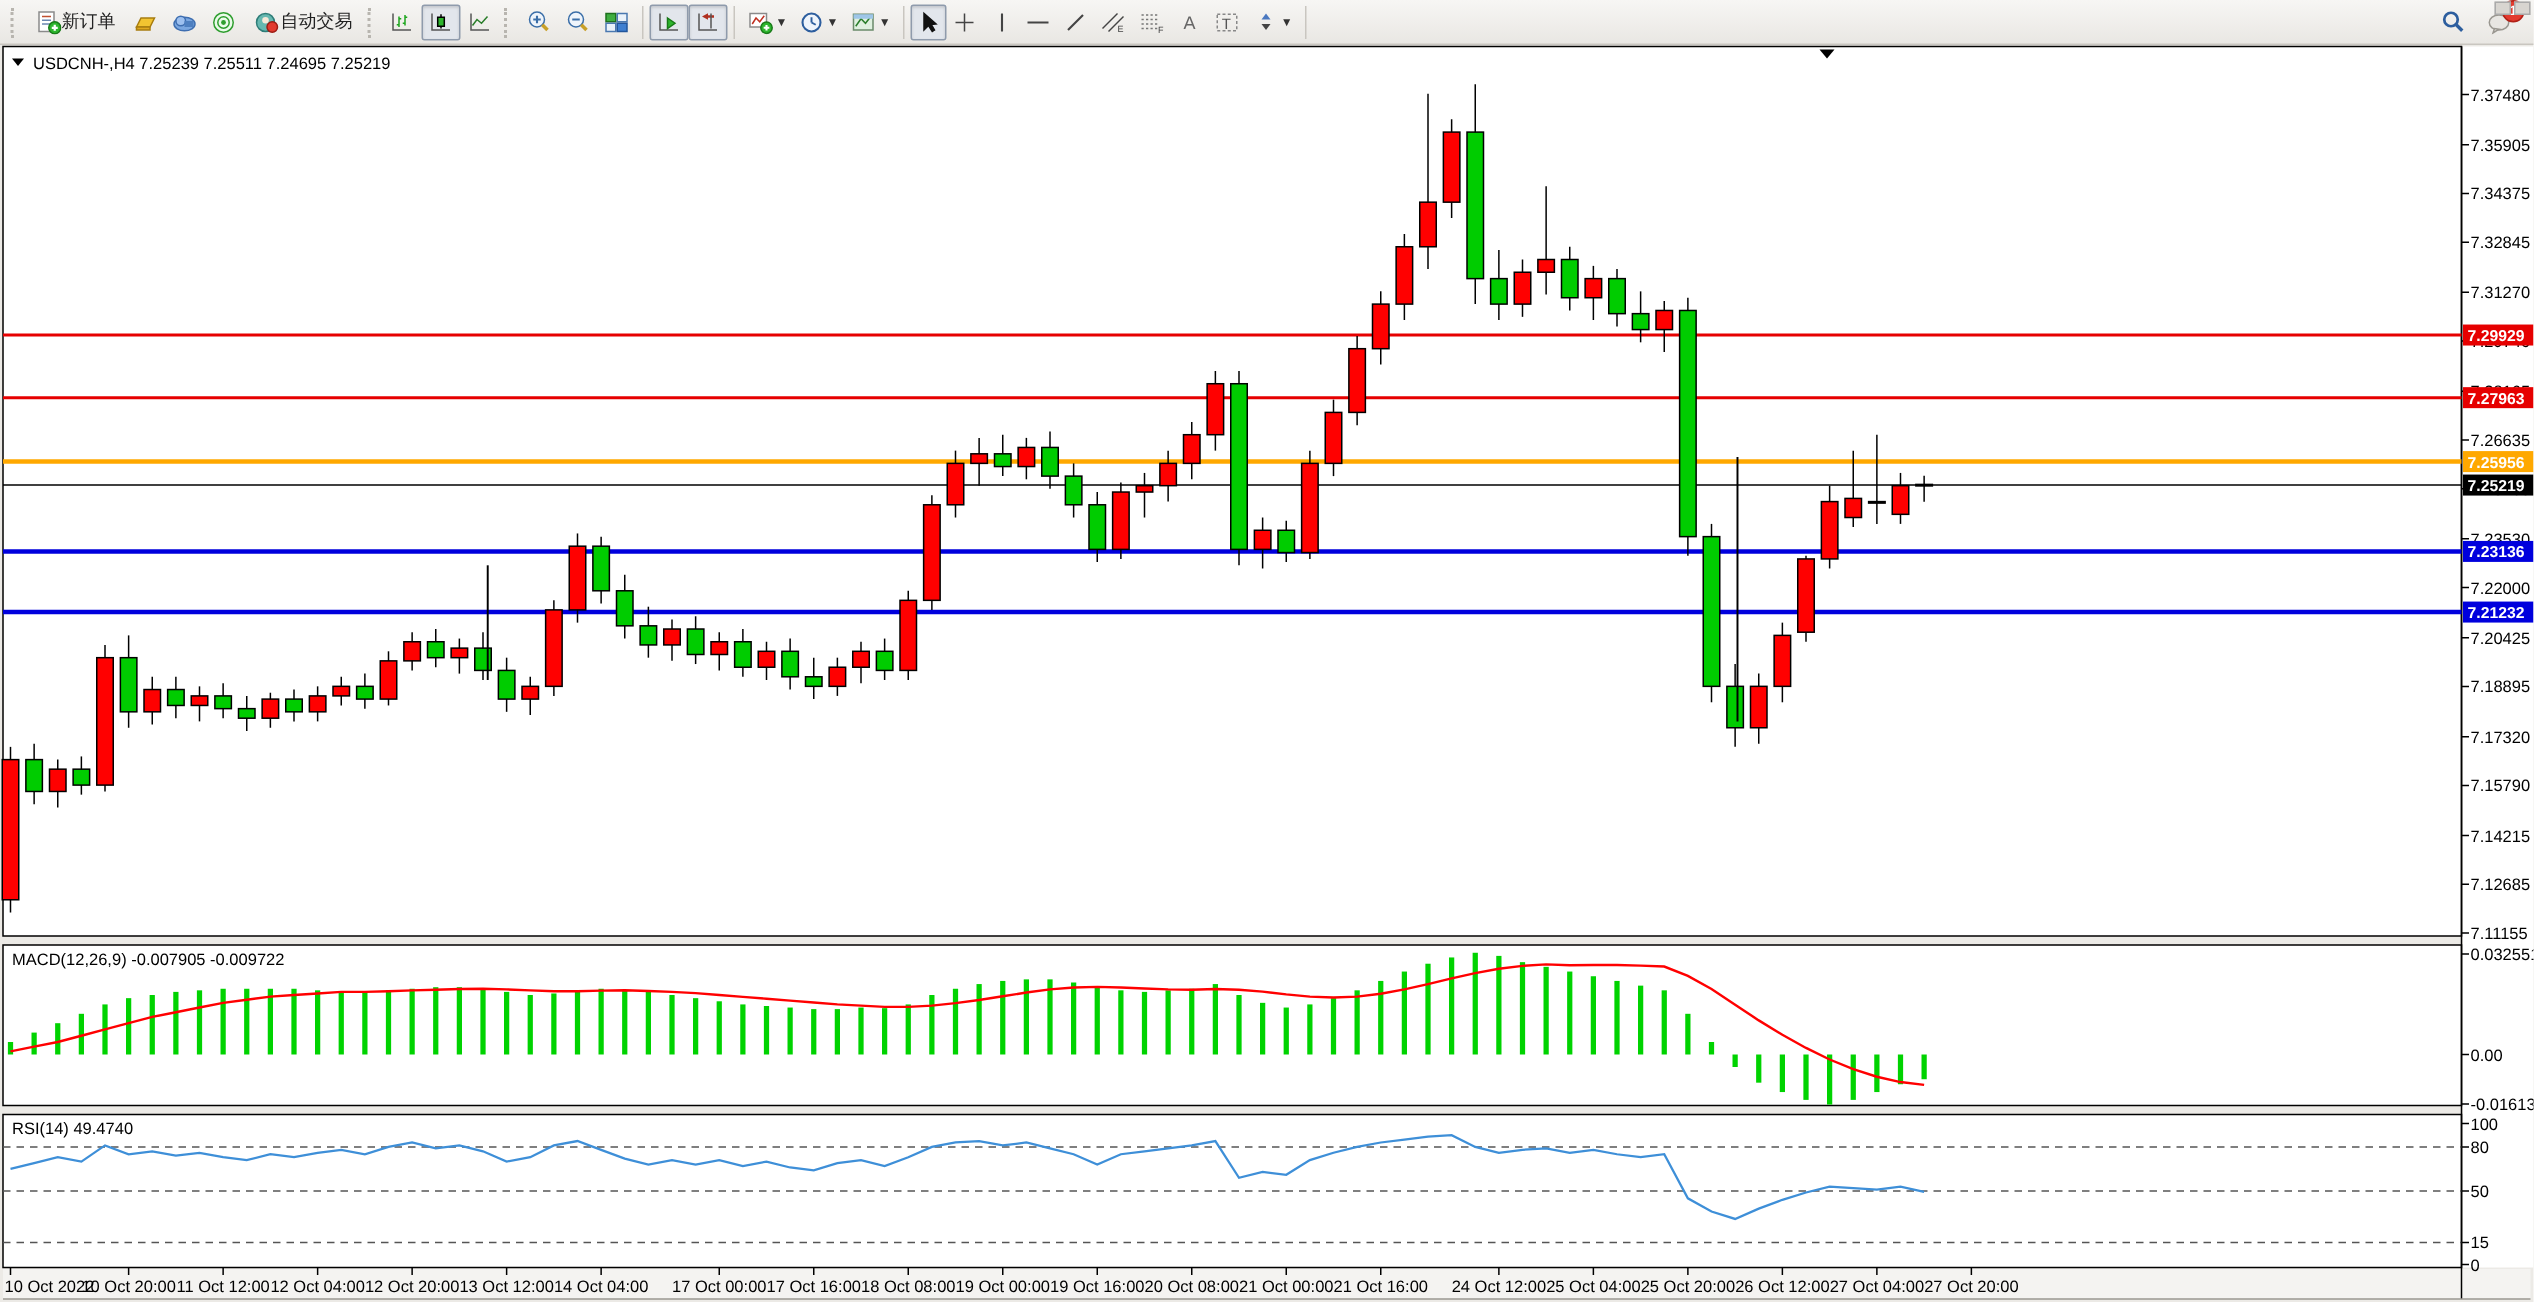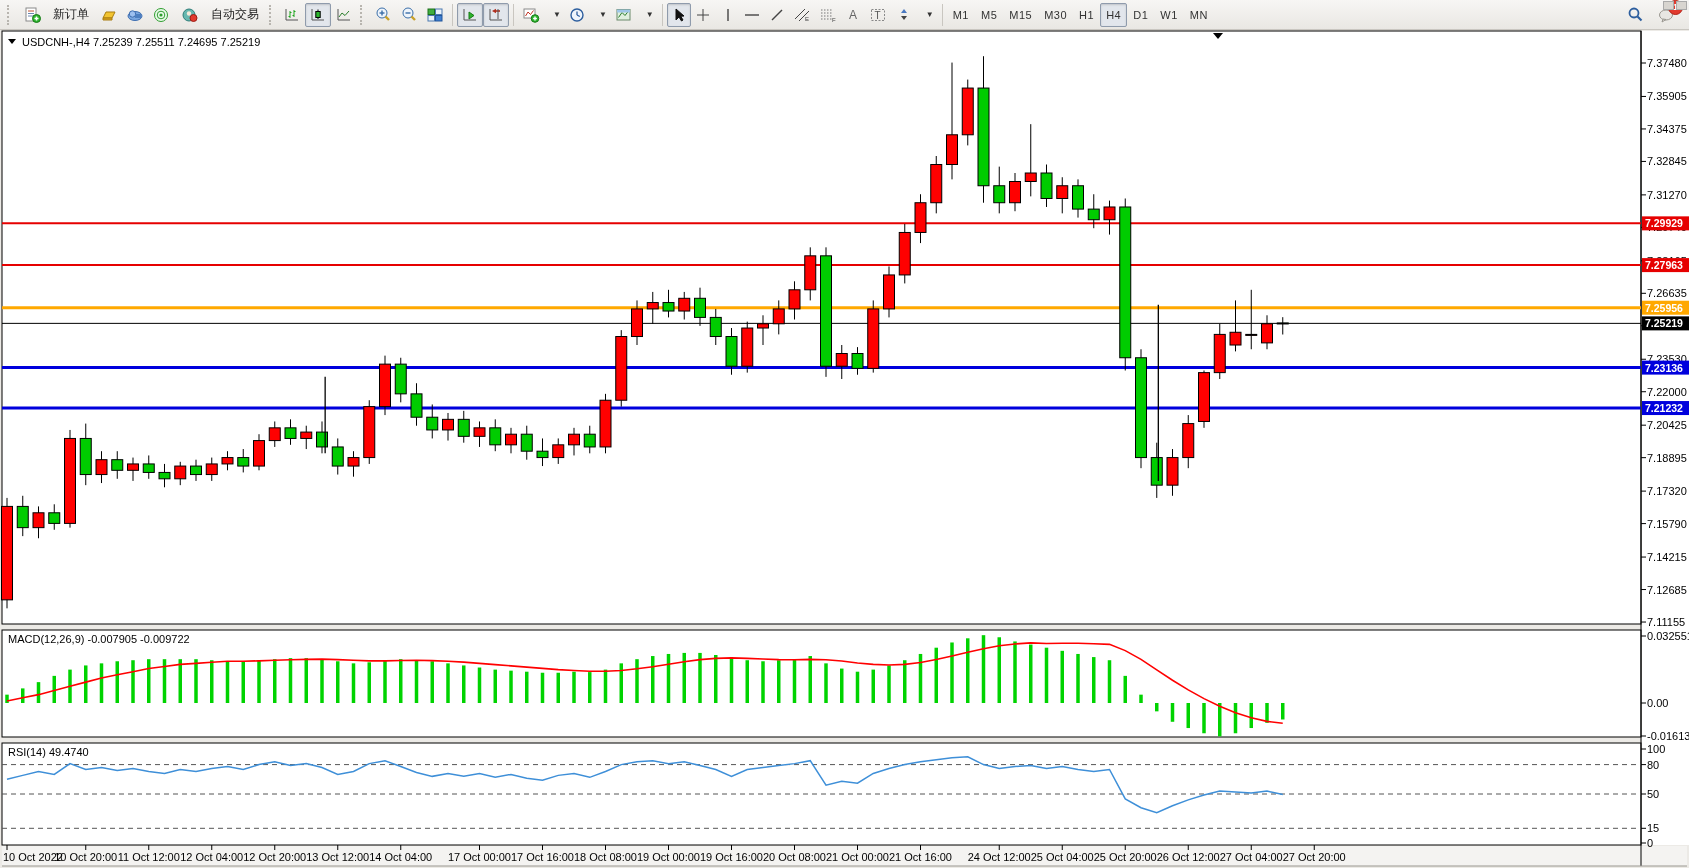--- a/index.html
+++ b/index.html
@@ -1,21 +1,21 @@
 <!DOCTYPE html>
 <html><head>
 <meta charset="utf-8">
 <style>
   html,body{margin:0;padding:0;}
   body{width:1689px;height:868px;background:#eceae6;font-family:"Liberation Sans",sans-serif;overflow:hidden;position:relative;}
   
   #toolbar{position:absolute;left:0;top:0;width:1689px;height:30px;background:linear-gradient(#f7f6f4,#e9e7e3);border-bottom:1px solid #c9c6c0;display:flex;align-items:center;box-sizing:border-box;padding:0 4px;}
   .grip{width:5px;height:20px;border-left:2px dotted #b8b5af;margin:0 3px;}
   .sep{width:1px;height:22px;background:#c9c6c0;margin:0 4px;}
-  .tbtn{height:24px;min-width:24px;display:flex;align-items:center;justify-content:flex-end;gap:12px;padding:0 3px;border:1px solid transparent;border-radius:2px;font-size:12px;color:#222;cursor:default;box-sizing:border-box;}
+  .tbtn{height:24px;min-width:24px;display:flex;align-items:center;justify-content:flex-end;gap:0;padding:0 3px;border:1px solid transparent;border-radius:2px;font-size:12px;color:#222;cursor:default;box-sizing:border-box;}
   .tbtn.labelled{padding:0 6px;}
   .tbtn.pressed{border:1px solid #8f9bac;background:#e2e6ec;box-shadow:inset 0 1px 2px rgba(0,0,0,.15);}
   .tbtn .caret{font-size:8px;color:#333;margin-left:1px;}
   .tf{font-size:11px;color:#333;letter-spacing:.5px;padding:0 5px;}
   #tf-group{display:flex;align-items:center;}
   #right-tools{margin-left:auto;display:flex;align-items:center;gap:6px;padding-right:6px;}
   .badge{position:absolute;right:-5px;top:-4px;width:13px;height:13px;border-radius:50%;background:#e23a2e;color:#fff;font-size:9px;font-weight:bold;display:flex;align-items:center;justify-content:center;border:1px solid #b02016;}
   .chatwrap{position:relative;}
   .winbtns{position:absolute;right:2px;top:1px;display:flex;gap:2px;}
   .winbtns div{width:9px;height:7px;background:#d8d5d0;border:1px solid #aaa;}
@@ -225,31 +225,20 @@
   <div class="tbtn">
     <svg width="18" height="16" viewBox="0 0 18 16">
       <polygon points="9,2 12,6 6,6" fill="#4a78c0"></polygon>
       <polygon points="9,13 12,9 6,9" fill="#444"></polygon>
     </svg>
     <span class="caret">▼</span>
   </div>
 
   <div class="sep"></div>
 
-  <div id="tf-group">
-    <div class="tbtn tf">M1</div>
-    <div class="tbtn tf">M5</div>
-    <div class="tbtn tf">M15</div>
-    <div class="tbtn tf">M30</div>
-    <div class="tbtn tf">H1</div>
-    <div class="tbtn tf pressed">H4</div>
-    <div class="tbtn tf">D1</div>
-    <div class="tbtn tf">W1</div>
-    <div class="tbtn tf">MN</div>
-  </div>
 
   <div id="right-tools">
     <div class="tbtn">
       <svg width="17" height="17" viewBox="0 0 17 17">
         <circle cx="7" cy="7" r="4.5" fill="none" stroke="#2d5e9e" stroke-width="1.8"></circle>
         <line x1="10.5" y1="10.5" x2="14.5" y2="14.5" stroke="#2d5e9e" stroke-width="2.2"></line>
       </svg>
     </div>
     <div class="tbtn chatwrap">
       <svg width="17" height="16" viewBox="0 0 17 16">

